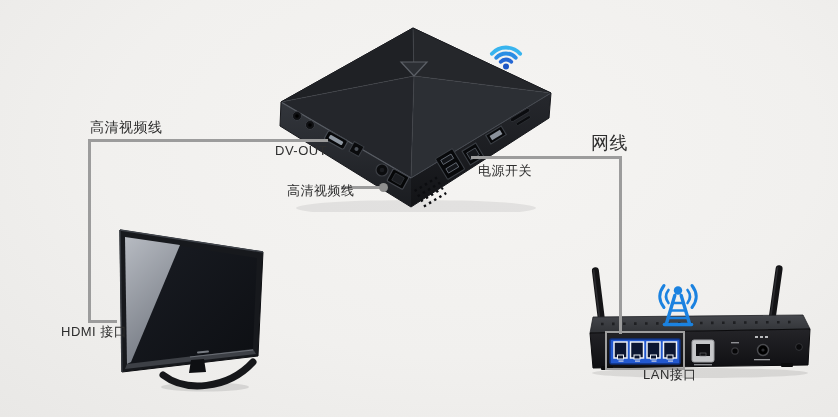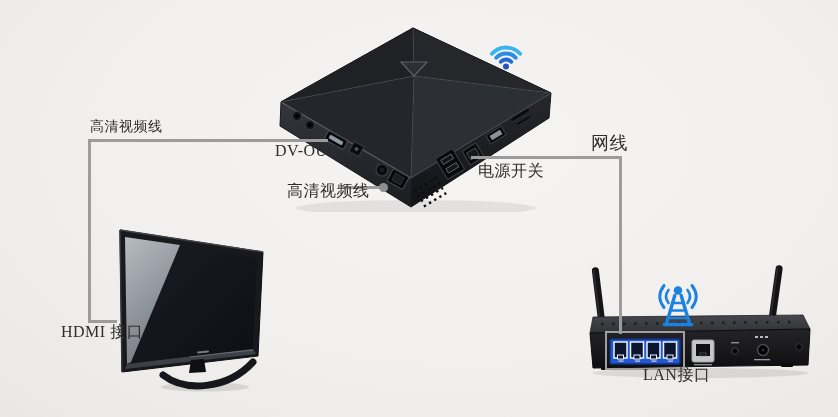--- a/index.html
+++ b/index.html
@@ -1,29 +1,29 @@
 <!DOCTYPE html>
 <html style="--background: #f1f0ee; --line-gray: #9c9c9c; --label-text: #2e2e2e; --callout-gray: #9e9e9e; --wifi-blue-light: #38b4ee; --wifi-blue-mid: #2b8de4; --wifi-blue-deep: #2467d4; --wifi-blue-dark: #1d55c4; --tower-blue: #1b82e0; --lan-panel-blue: #2258cf; --device-black: #1b1d21;"><head>
 <meta charset="utf-8">
 <style>
   html,body{margin:0;padding:0;}
   .canvas{
     position:relative;
     width:838px;height:417px;
     overflow:hidden;
     background:radial-gradient(ellipse at 55% 35%, #f5f4f2 0%, var(--background,#f1f0ee) 55%, #e9e8e6 100%);
-    font-family:Liberation Serif, serif;
+    font-family:Liberation Sans, sans-serif;
   }
   .dev{position:absolute;}
   .cable{position:absolute;background:var(--line-gray,#9c9c9c);}
   .cable-dot{position:absolute;width:9px;height:9px;border-radius:50%;background:#8f8f8f;}
   .label{
     position:absolute;
     color:var(--label-text,#2e2e2e);
-    font-size:16px;line-height:14px;white-space:nowrap;
+    font-size:13px;line-height:14px;white-space:nowrap;
     letter-spacing:0.5px;
   }
   .wifi-a1{stroke:var(--wifi-blue-light,#38b4ee);}
   .wifi-a2{stroke:var(--wifi-blue-mid,#2b8de4);}
   .wifi-a3{stroke:var(--wifi-blue-deep,#2467d4);}
   .wifi-dot{fill:var(--wifi-blue-dark,#1d55c4);}
   .tower-stroke{stroke:var(--tower-blue,#1b82e0);fill:none;}
   .tower-fill{fill:var(--tower-blue,#1b82e0);}
   .lan-panel{fill:var(--lan-panel-blue,#2258cf);stroke:#10317e;}
   .callout-rect{fill:none;stroke:var(--callout-gray,#9e9e9e);stroke-width:2;}

